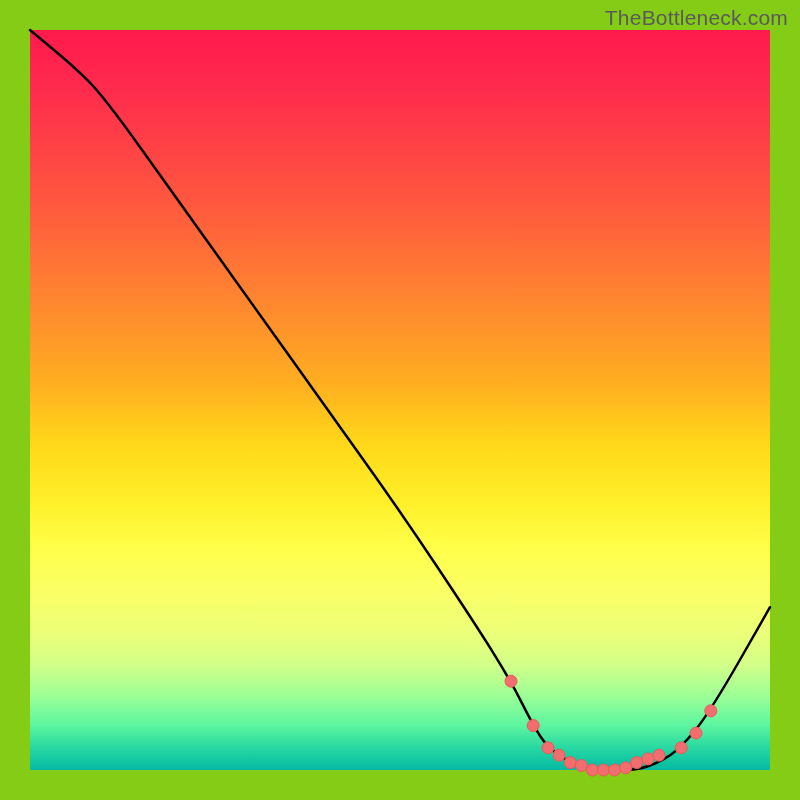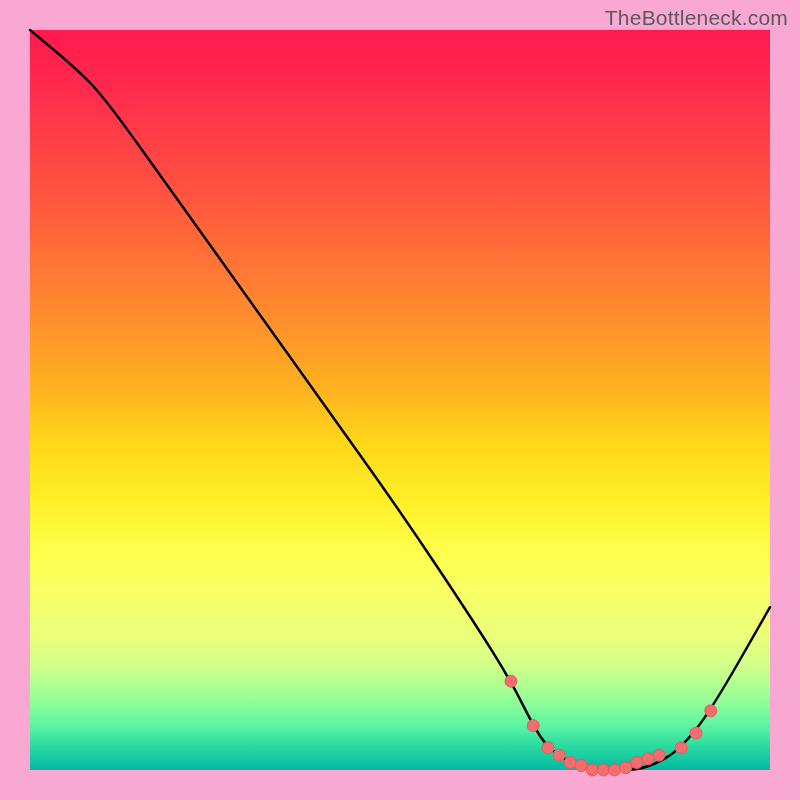--- a/index.html
+++ b/index.html
@@ -8,21 +8,21 @@
     width: 800px;
     height: 800px;
     background: #000;
     overflow: hidden;
     font-family: Arial, Helvetica, sans-serif;
   }
   .frame {
     position: relative;
     width: 800px;
     height: 800px;
-    background: #f9a8d4;
+    background: #84cc16;
   }
   .plot-area {
     position: absolute;
     left: 30px;
     top: 30px;
     width: 740px;
     height: 740px;
     
     background: linear-gradient(to bottom,
       #ff1a4d 0%,

